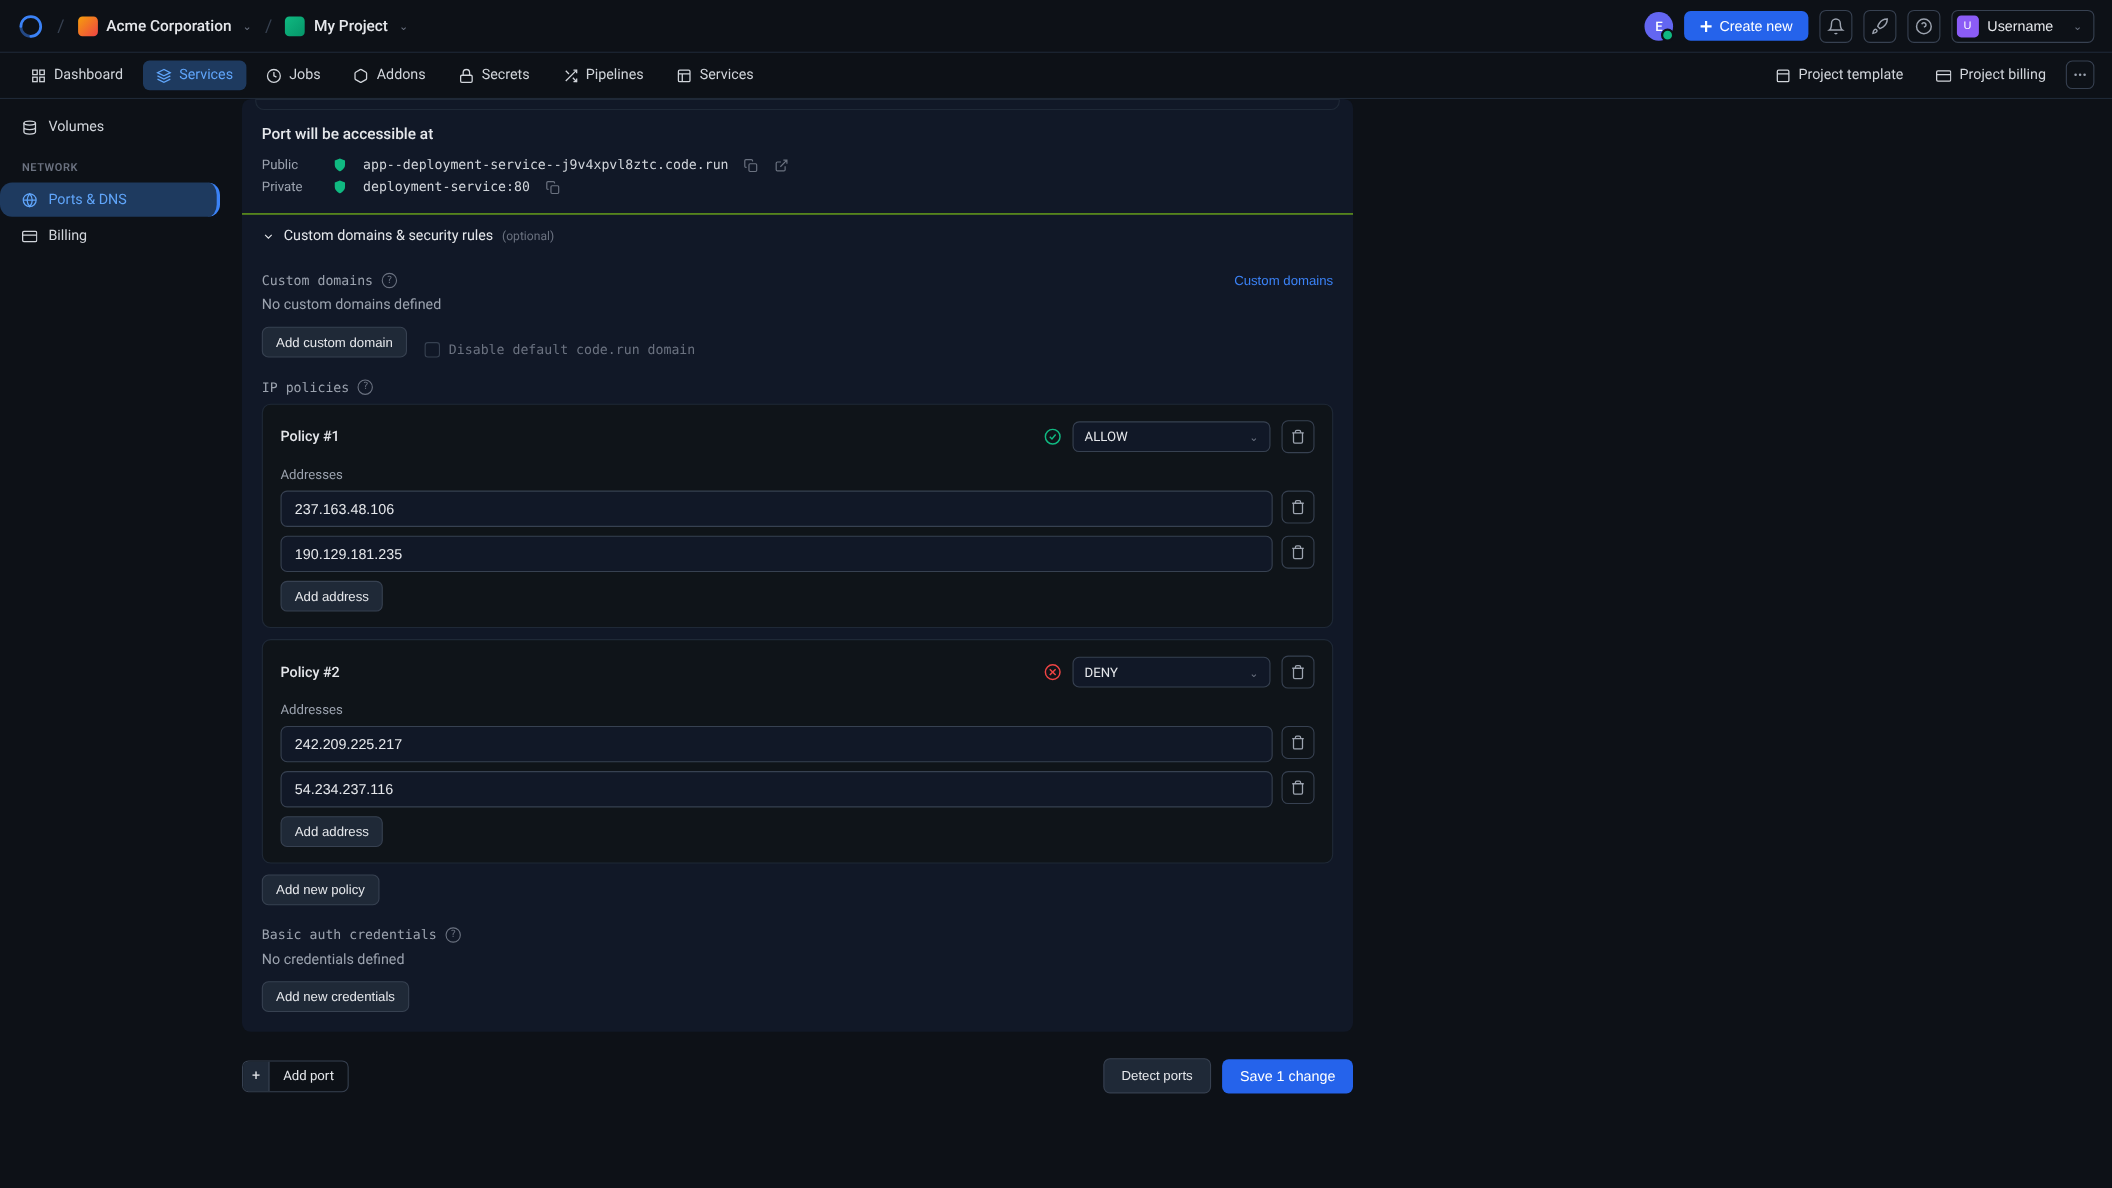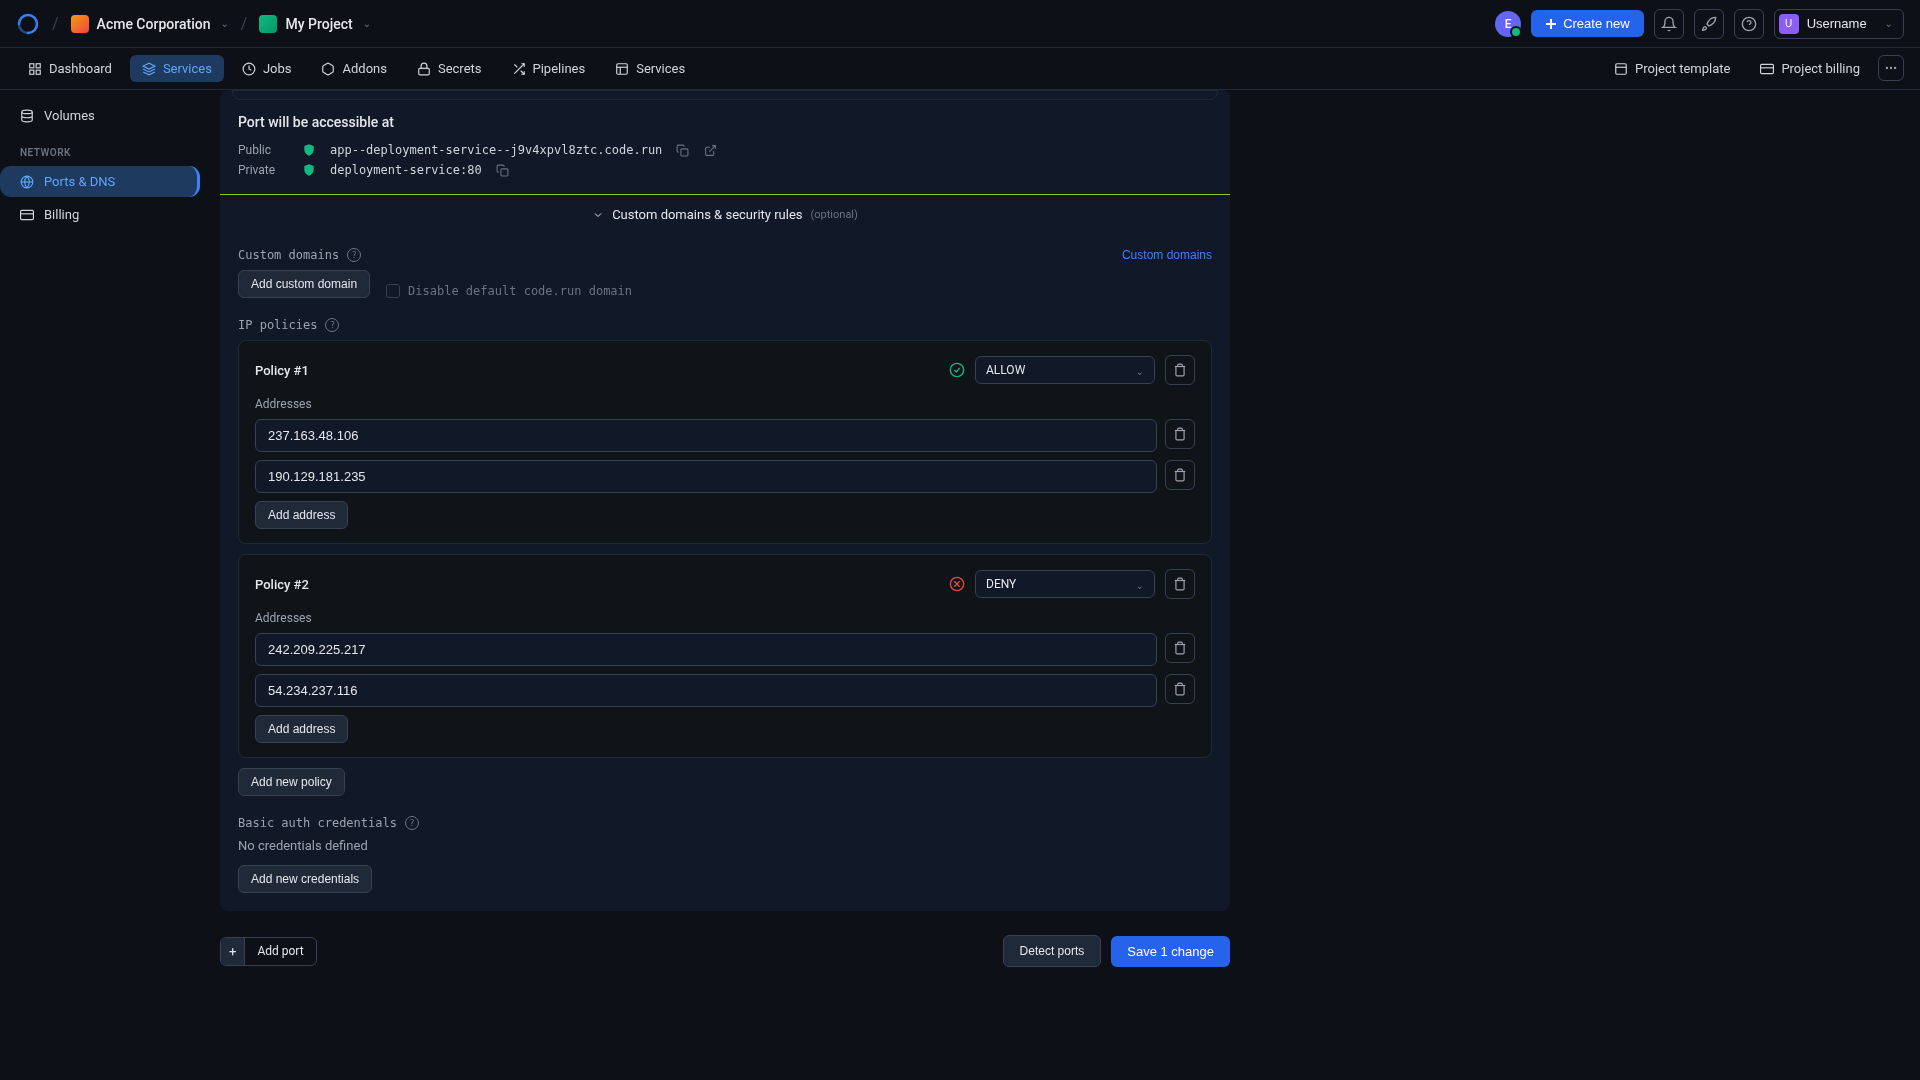--- a/index.html
+++ b/index.html
@@ -136,21 +136,21 @@
 .url-row {
   display: flex; align-items: center; gap: 14px;
   font-size: 12px; padding: 3px 0;
 }
 .url-label { width: 50px; color: #9ca3af; }
 .shield { color: #10b981; }
 .url-text { color: #d1d5db; font-family: ui-monospace, monospace; }
 .mini-icon { color: #6b7280; cursor: pointer; width: 14px; height: 14px; display: flex; align-items: center; }
 .collapse-header {
   display: flex; align-items: center; gap: 8px;
-  padding: 12px 18px; cursor: pointer; justify-content: center;
+  padding: 12px 18px; cursor: pointer;
 }
 .collapse-body { padding: 6px 18px 18px; }
 .subsection-label {
   font-family: ui-monospace, monospace;
   font-size: 12px; color: #9ca3af;
   display: flex; align-items: center; gap: 8px;
   margin-bottom: 8px; margin-top: 8px;
 }
 .manage-link {
   margin-left: auto; color: #3b82f6; font-size: 12px; cursor: pointer;
@@ -440,20 +440,21 @@
         <span>Custom domains &amp; security rules</span>
         <span style="color:#6b7280;font-size:11px">(optional)</span>
       </div>
 
       <div class="collapse-body">
         <div class="subsection-label">
           <span>Custom domains</span>
           <span class="help-icon">?</span>
           <span class="manage-link">Custom domains</span>
         </div>
+        <div class="empty-text">No custom domains defined</div>
         <div class="domain-row">
           <button class="btn-secondary">Add custom domain</button>
           <div class="checkbox-row">
             <div class="checkbox"></div>
             <span style="font-family:ui-monospace,monospace">Disable default code.run domain</span>
           </div>
         </div>
 
         <div class="subsection-label" style="margin-top:20px">
           <span>IP policies</span>

